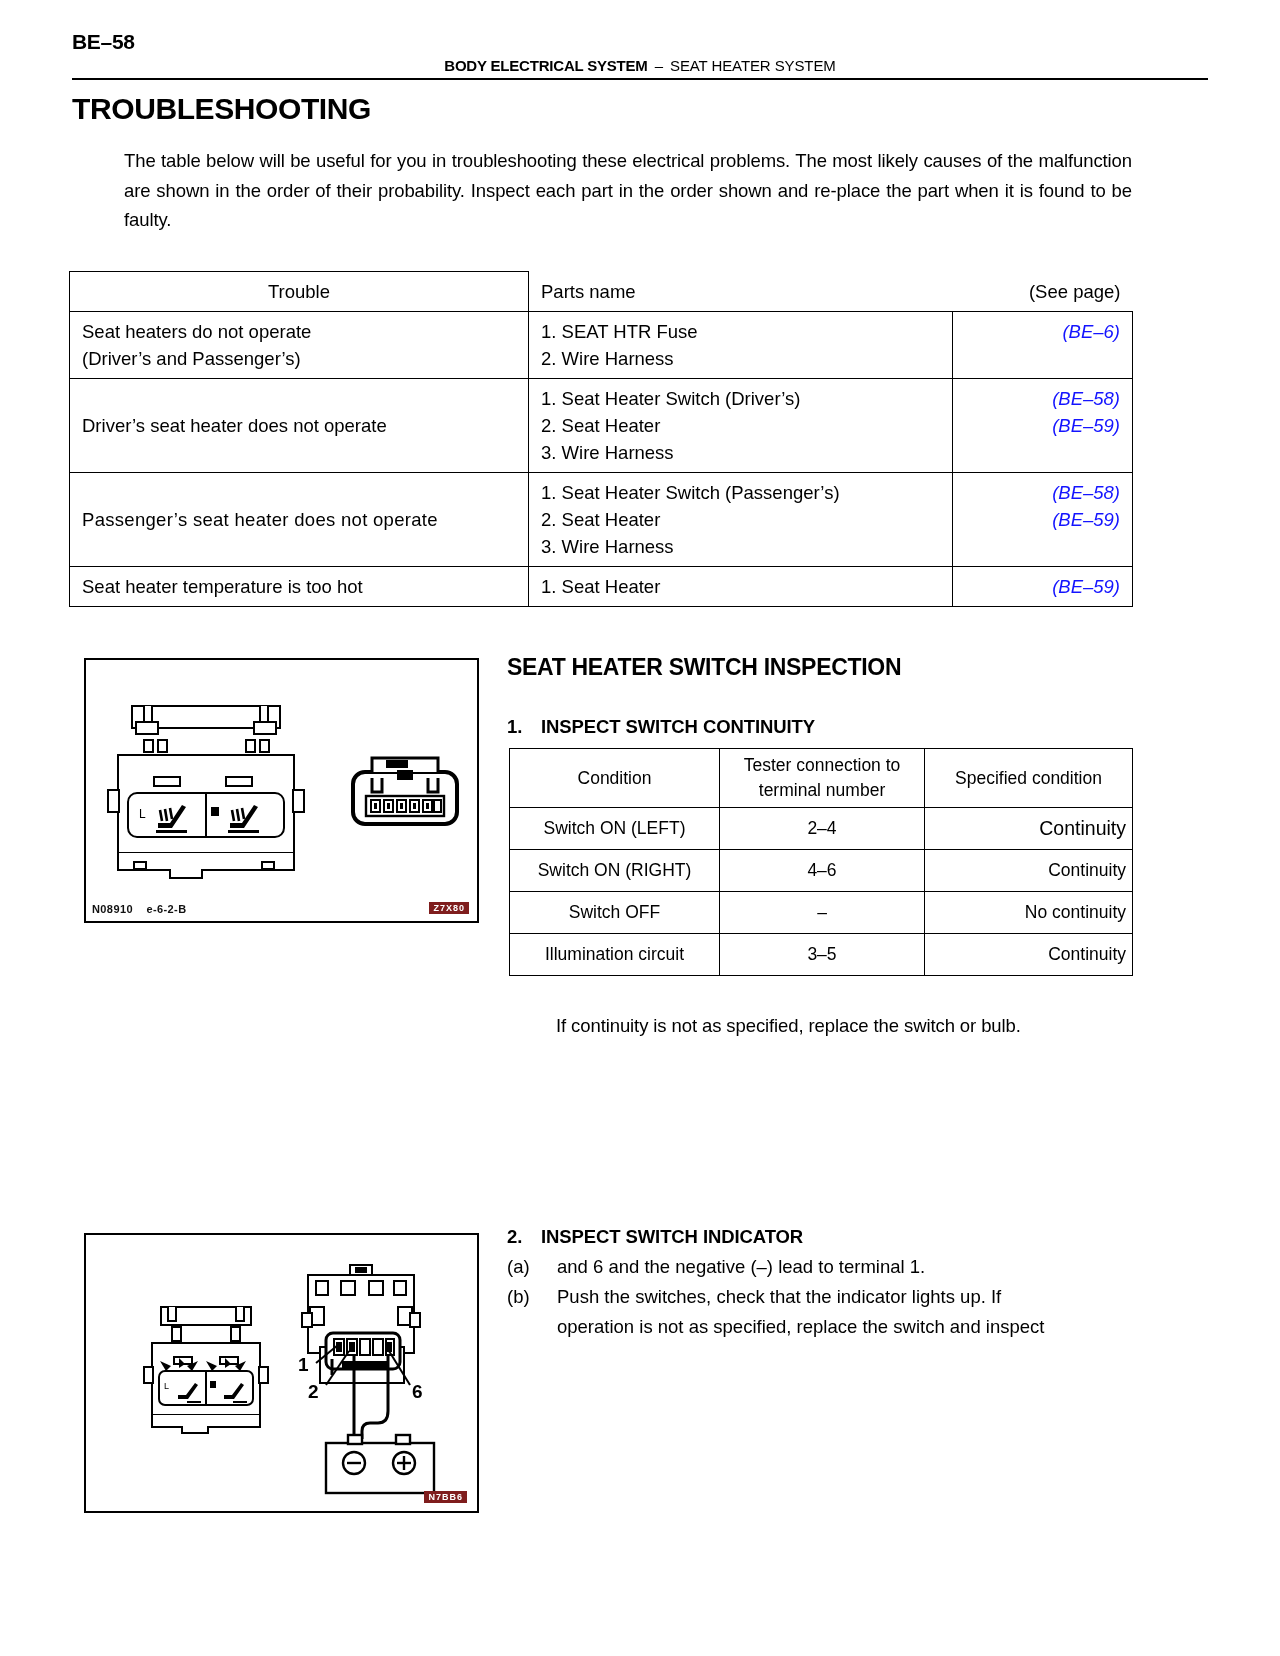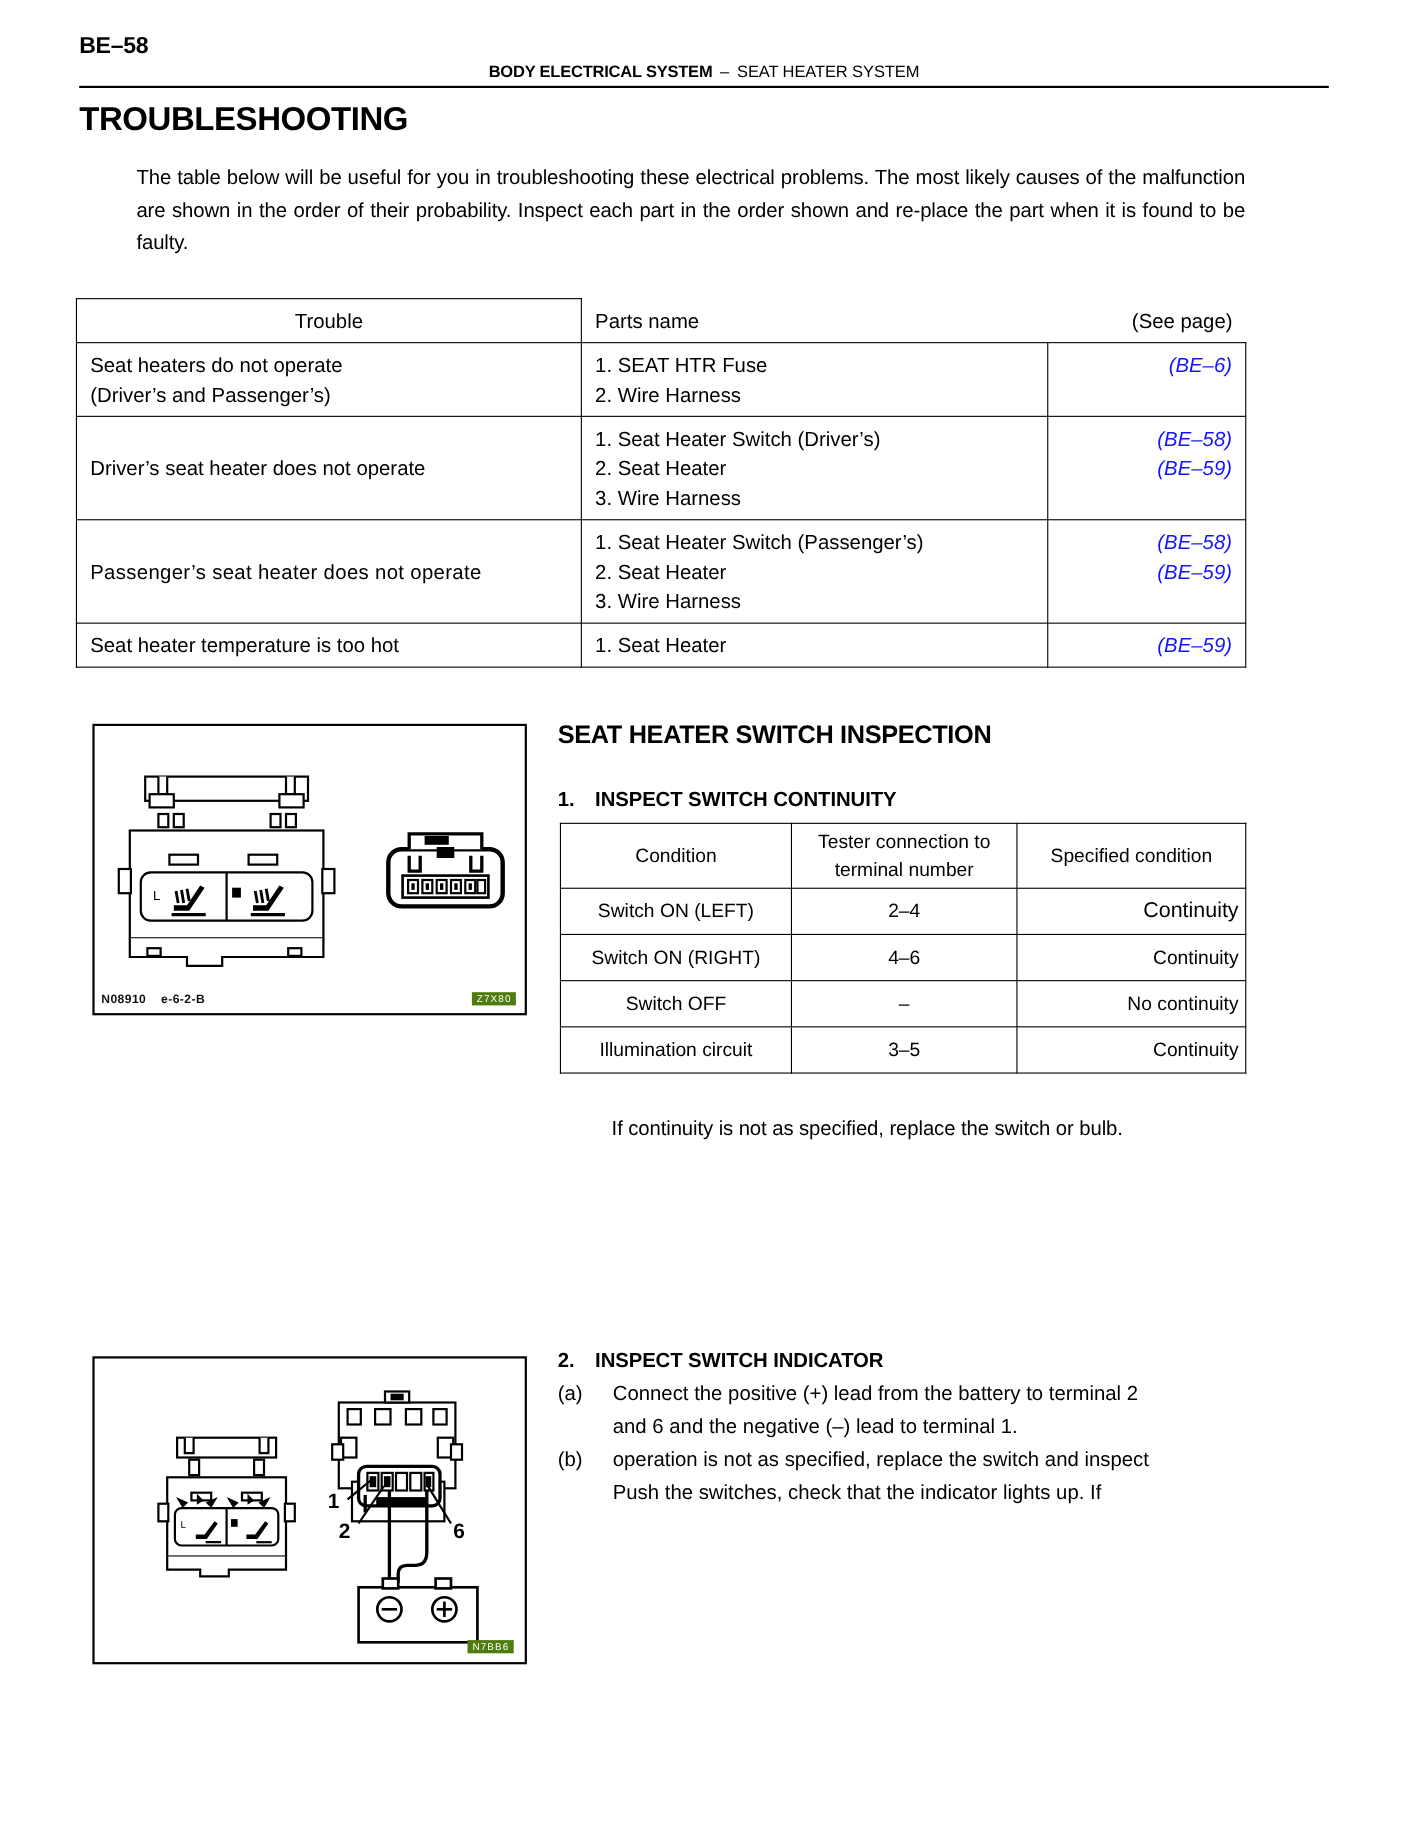--- a/index.html
+++ b/index.html
@@ -196,26 +196,26 @@
   #figure-2 { left: 84px; top: 1233px; width: 395px; height: 280px; }
   .fig-code {
     position: absolute;
     font-size: 11px;
     font-weight: bold;
     letter-spacing: 0.4px;
     color: #111;
   }
   .fig-code-box {
     position: absolute;
-    background: #4d7c0f;
+    background: #7f1d1d;
     color: #fff;
     font-size: 9px;
     letter-spacing: 1px;
     padding: 1px 4px;
-    font-weight: normal;
+    font-weight: bold;
   }
   svg { display: block; }
 </style>
 </head>
 <body>
 
 <div class="page-no">BE–58</div>
 
 <div class="hdr-center">
   <span class="sys">BODY ELECTRICAL SYSTEM</span><span class="dash">–</span><span class="sub">SEAT HEATER SYSTEM</span>
@@ -434,27 +434,26 @@
 <div class="note">If continuity is not as specified, replace the switch or bulb.</div>
 
 <div class="step" id="step-2">
   <span class="num">2.</span>
   <span class="txt">INSPECT SWITCH INDICATOR</span>
 </div>
 
 <div class="proc">
   <div class="item">
     <span class="lbl">(a)</span>
-    <p>Connect the positive (+) lead from the battery to terminal 2</p>
     <p class="last">and 6 and the negative (–) lead to terminal 1.</p>
   </div>
   <div class="item">
     <span class="lbl">(b)</span>
+    <p>Push the switches, check that the indicator lights up. If</p>
     <p>operation is not as specified, replace the switch and inspect</p>
-    <p>Push the switches, check that the indicator lights up. If</p>
   </div>
 </div>
 
 <div class="figbox" id="figure-2">
   <svg width="391" height="276" viewBox="0 0 391 276">
     <g fill="none" stroke="#000" stroke-width="2">
 
       <rect x="75" y="72" width="90" height="18" fill="#fff"></rect>
       <path d="M82 72 L82 86 L90 86 L90 72" fill="#fff"></path>
       <path d="M150 72 L150 86 L158 86 L158 72" fill="#fff"></path>

